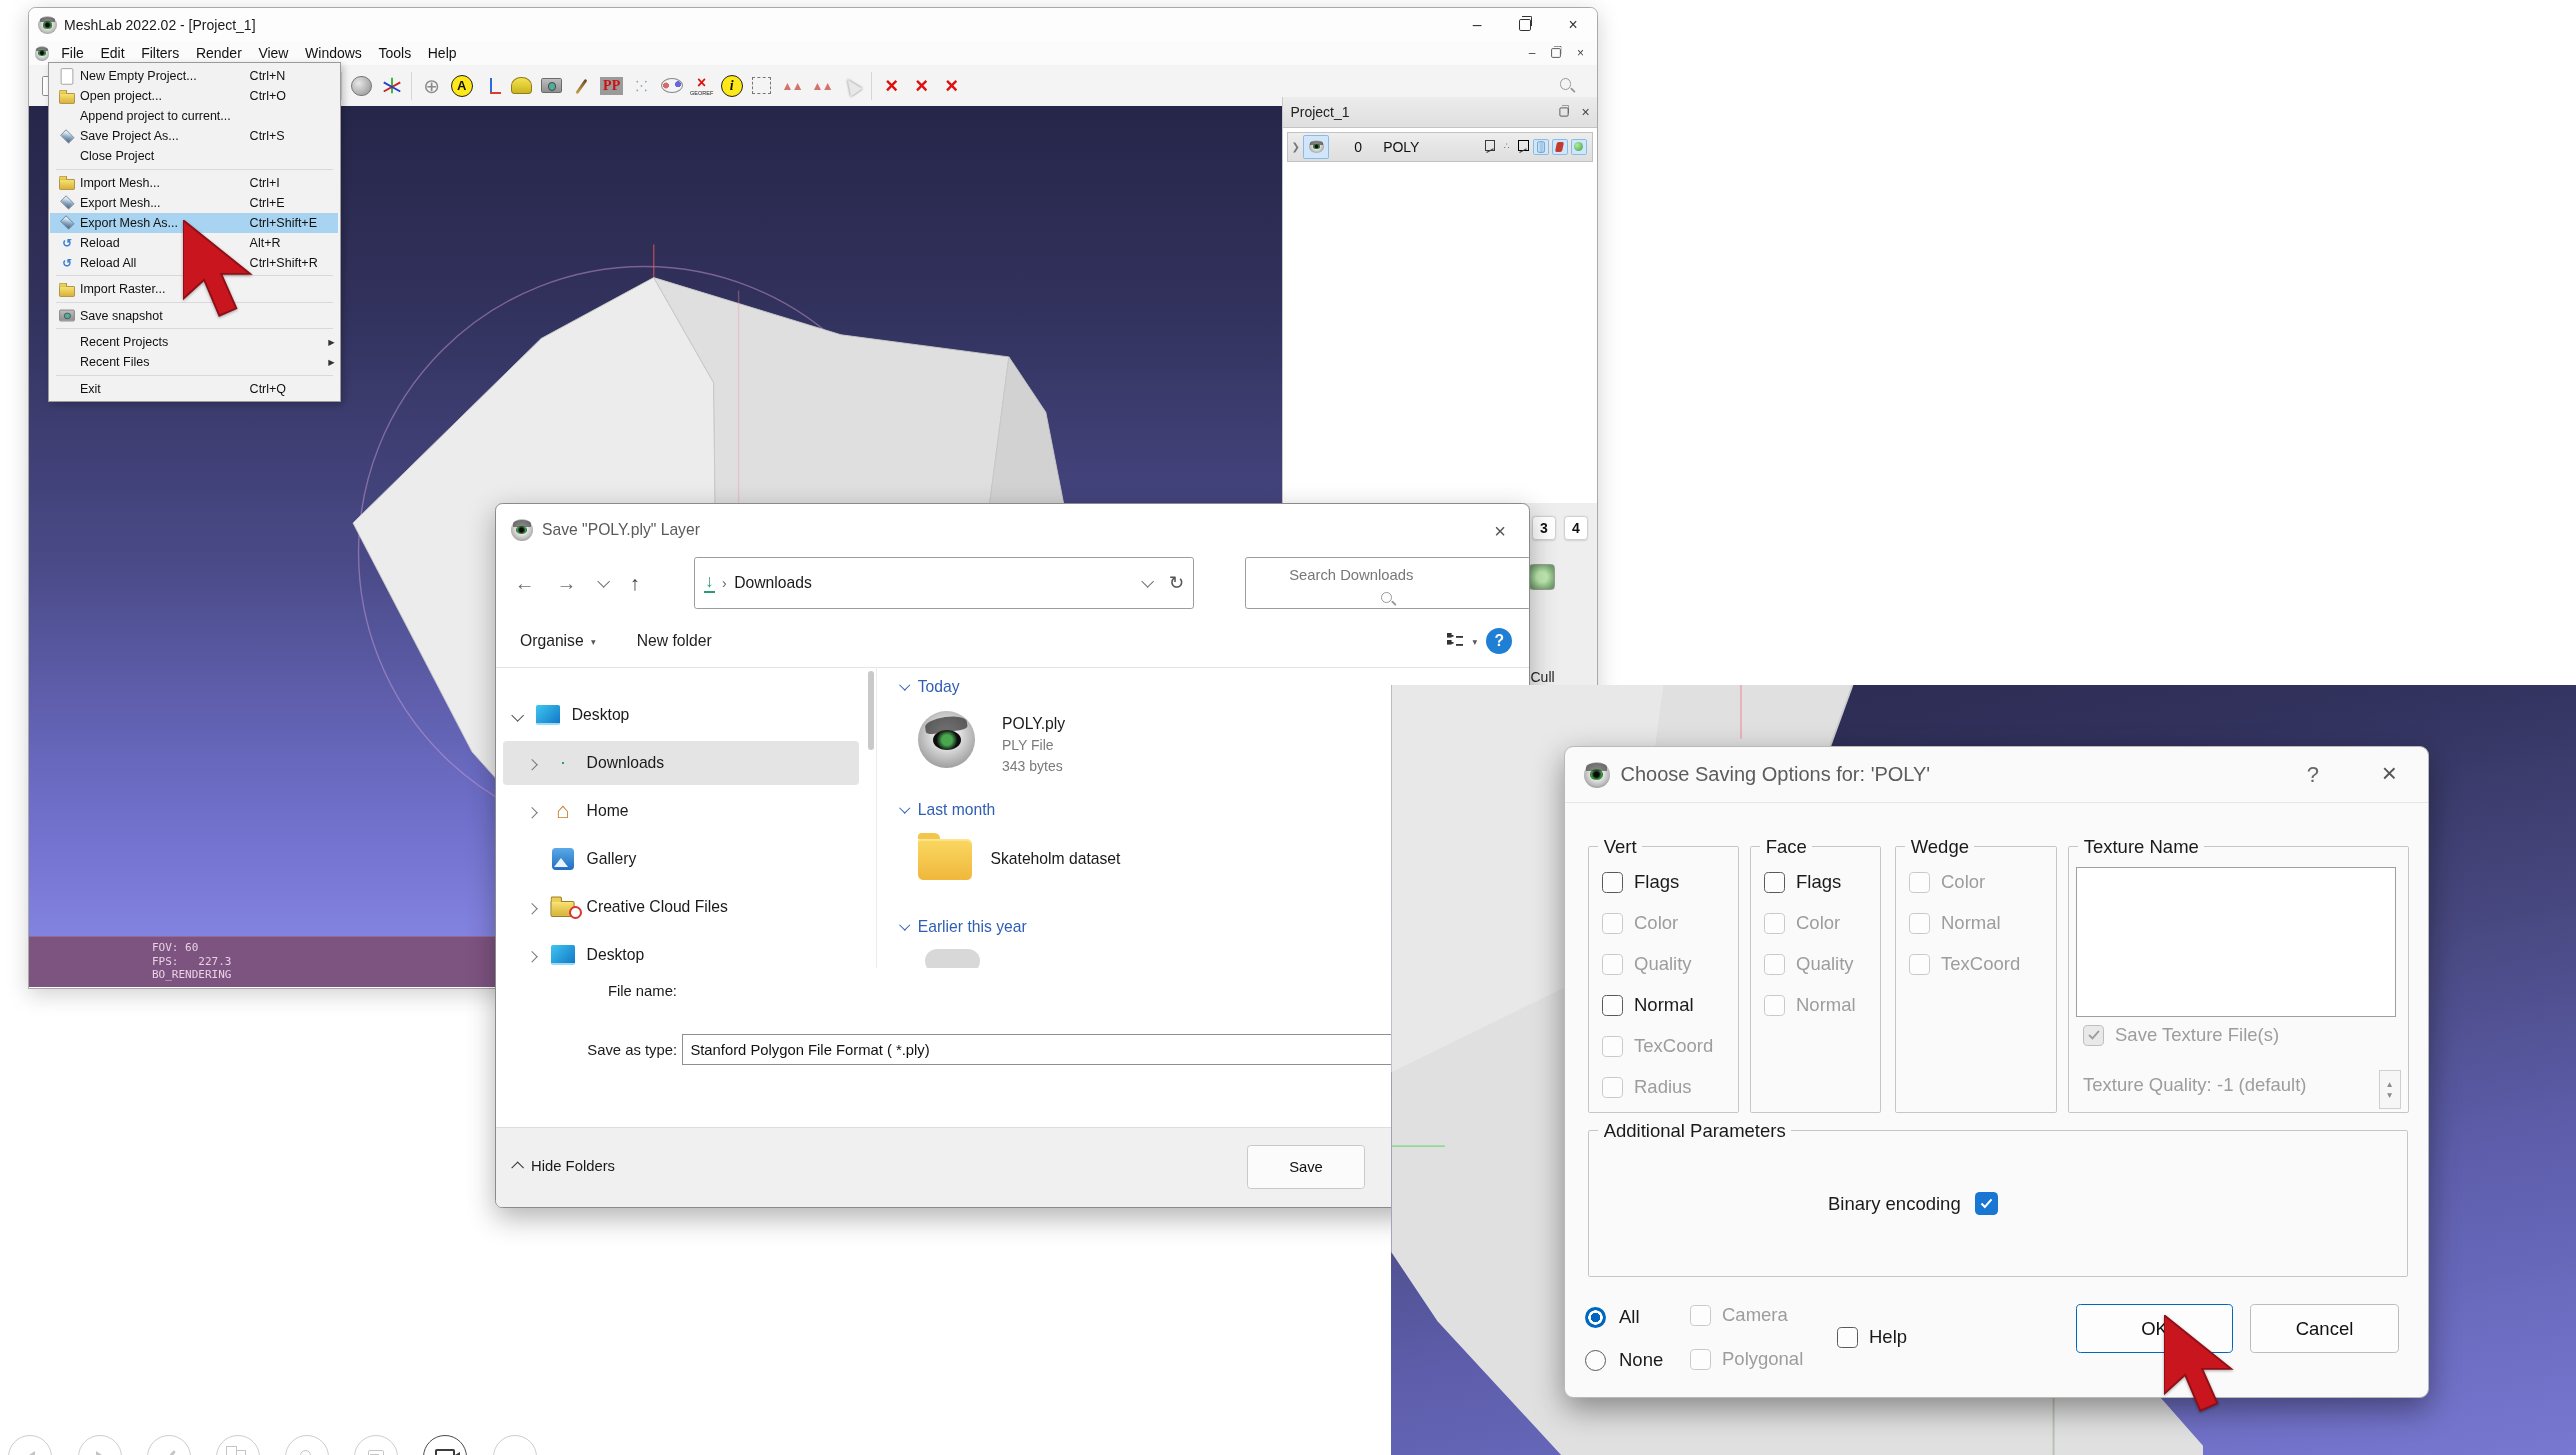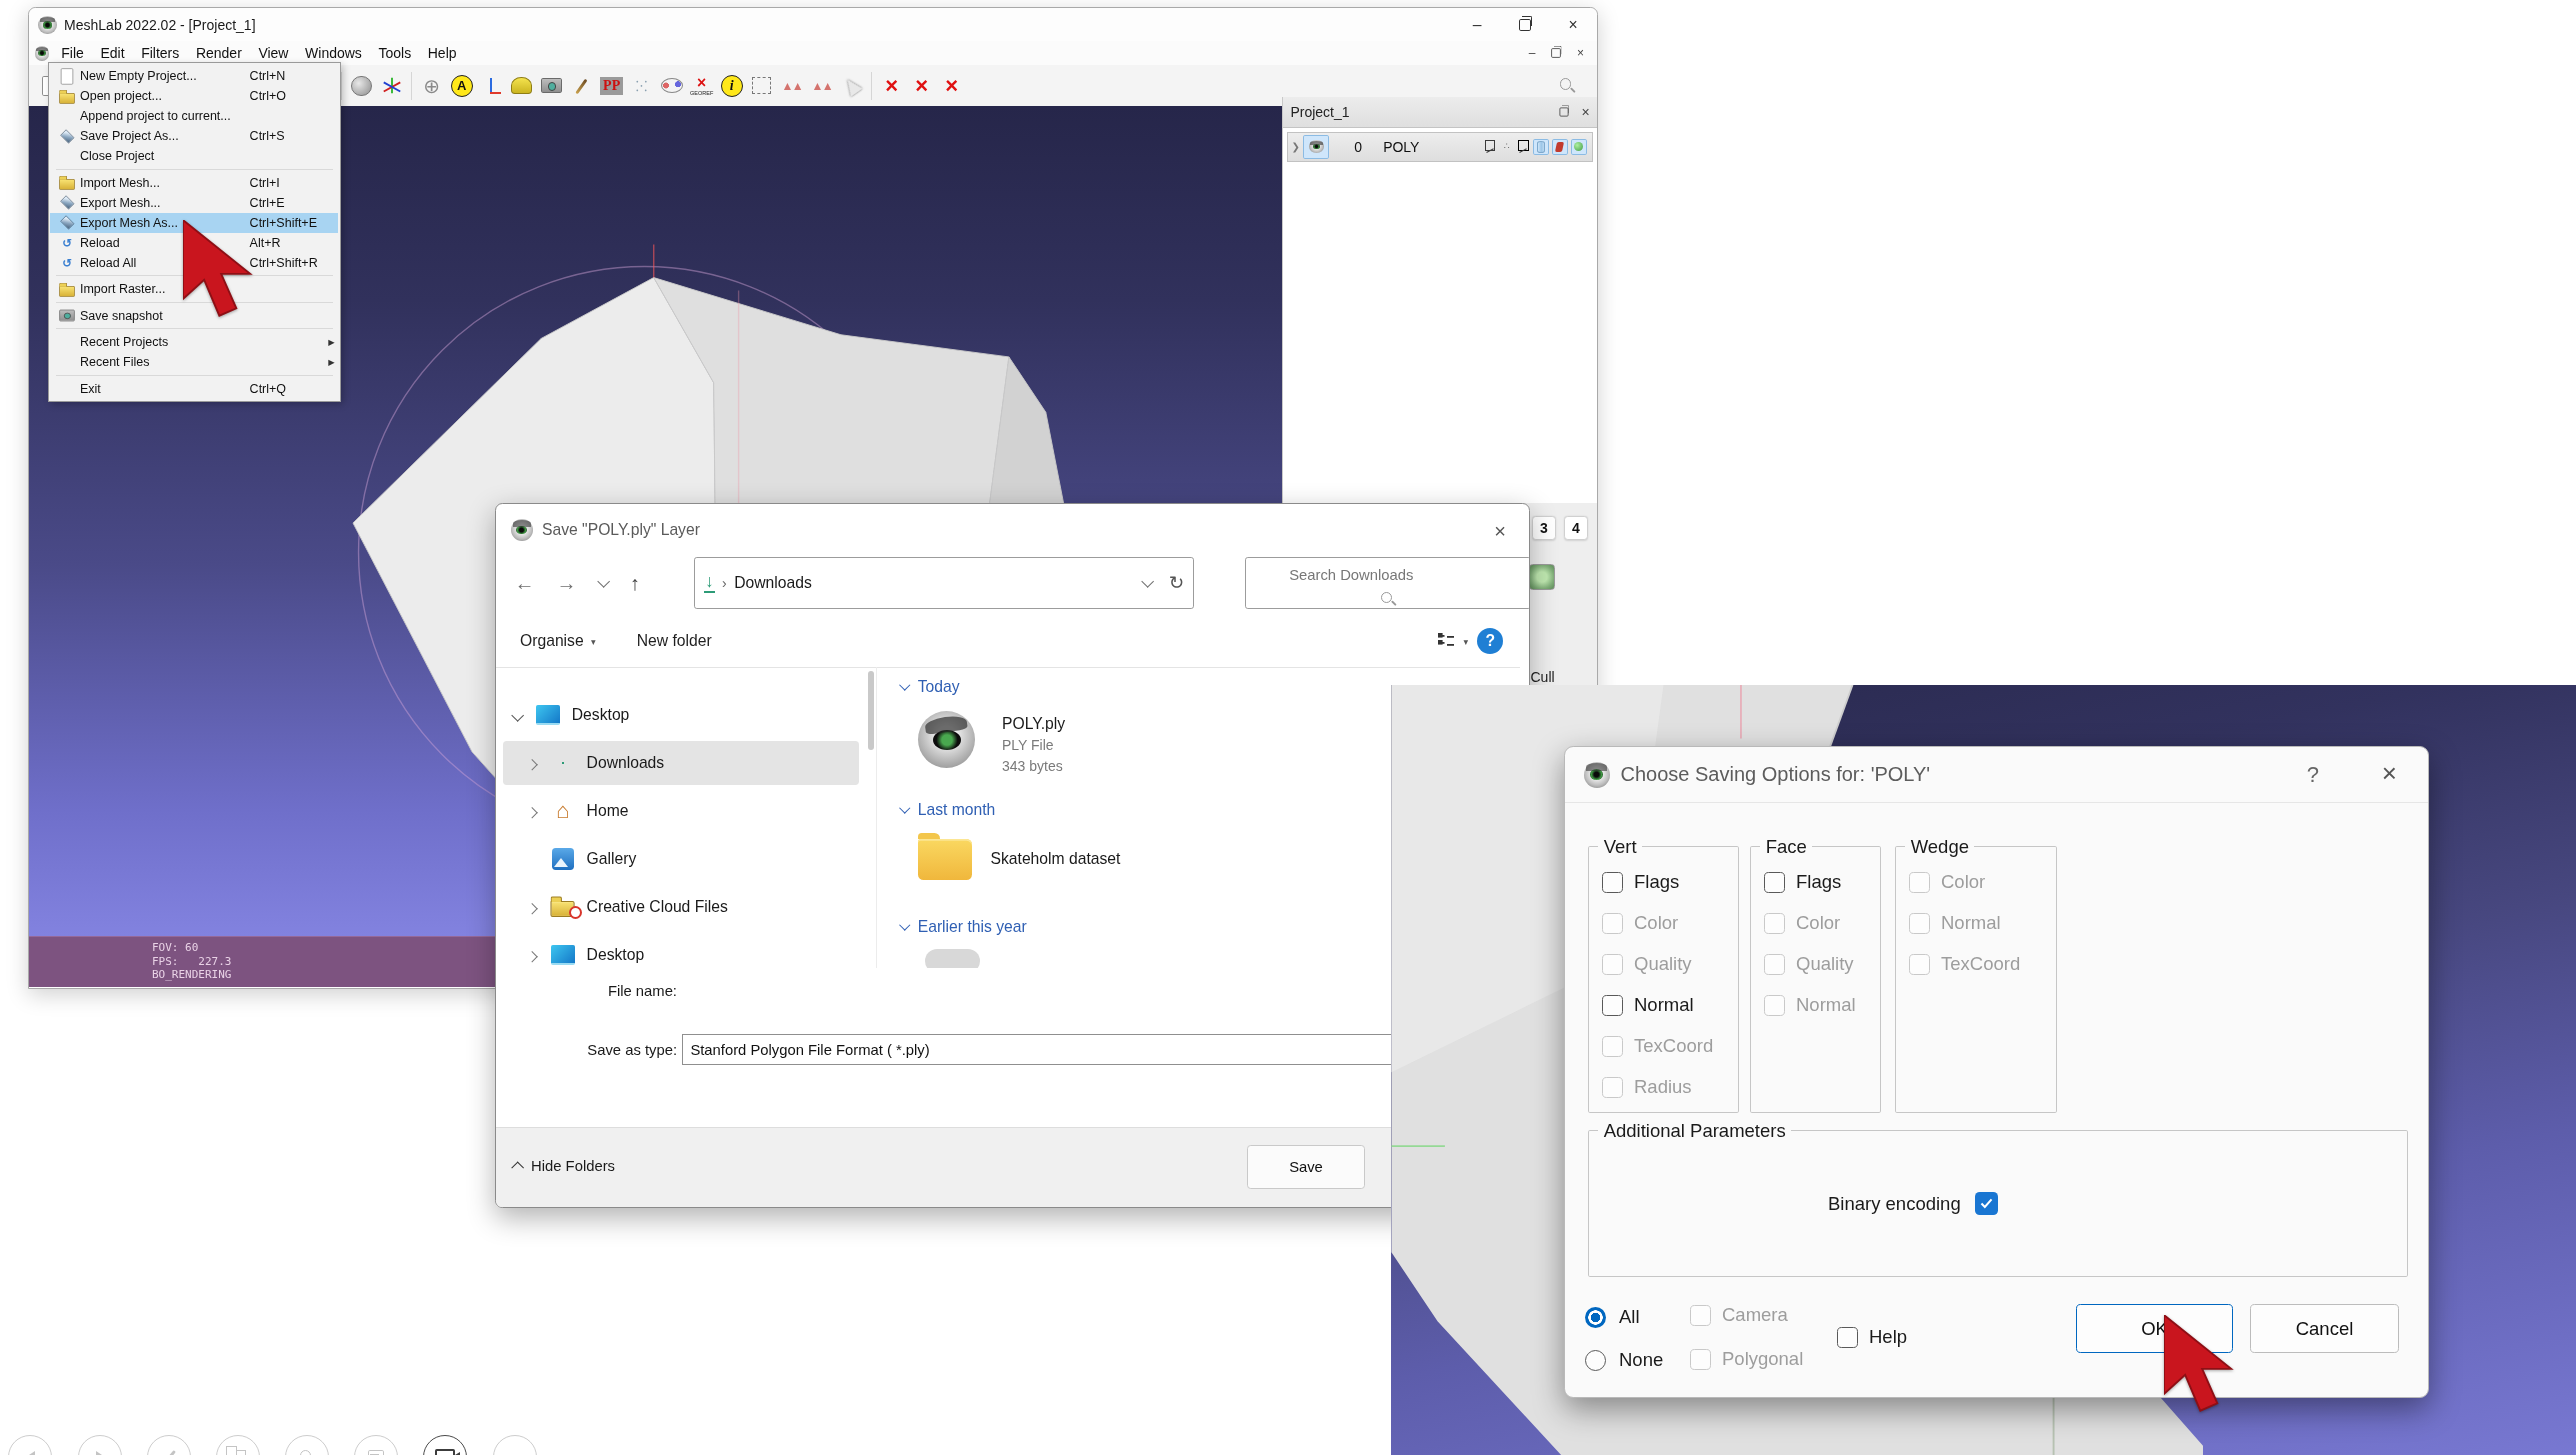--- a/index.html
+++ b/index.html
@@ -118,21 +118,21 @@
   .chev.right{transform:rotate(-45deg);width:6.5px;height:6.5px;}
   .chev.up{transform:rotate(-135deg);margin-top:3.7px;}
   .addrbox{position:absolute;left:198px;top:53px;width:480px;height:50px;border:0.9px solid #9c9c9c;border-radius:2.8px;display:flex;align-items:center;padding:0 9.2px;gap:7.4px;}
   .dlglyph{color:#2d9b77;font-size:17.5px;border-bottom:2.2px solid #2d9b77;line-height:1;padding:0 0.9px 0 0.9px;}
   .addr-ctrls{margin-left:auto;display:flex;align-items:center;gap:16.6px;}
   .refresh{font-size:18.5px;color:#555;}
   .refresh:before{content:"\21BB";}
   .searchbox{position:absolute;left:749px;top:53px;width:266px;height:50px;border:0.9px solid #9c9c9c;border-radius:2.8px;display:flex;align-items:center;padding:0 9.2px;flex-direction:column;}
   .searchbox input{border:none;outline:none;flex:1;font-size:14.8px;font-family:"Liberation Sans",sans-serif;color:#333;background:transparent;}
   .searchbox input::placeholder{color:#777;}
-  .orgrow{position:absolute;left:0;top:111px;right:9px;height:52px;display:flex;align-items:center;padding-left:24px;gap:41px;border-bottom:0.9px solid #e4e4e4;font-size:15.7px;color:#1f1f1f;}
+  .orgrow{position:absolute;left:0;top:111px;right:0;height:52px;display:flex;align-items:center;padding-left:24px;gap:41px;border-bottom:0.9px solid #e4e4e4;font-size:15.7px;color:#1f1f1f;}
   .viewtoggle{margin-left:auto;display:flex;align-items:center;gap:9.2px;margin-right:16.6px;}
   .vt-grid{width:16.6px;height:16.6px;background:
      linear-gradient(#333,#333) 0 1.8px/6.5px 1.8px no-repeat,
      linear-gradient(#333,#333) 0 9.2px/6.5px 1.8px no-repeat,
      linear-gradient(#333,#333) 9.2px 3.7px/7.4px 1.8px no-repeat,
      linear-gradient(#333,#333) 9.2px 11px/7.4px 1.8px no-repeat,
      linear-gradient(#333,#333) 0 0/4.6px 4.6px no-repeat,
      linear-gradient(#333,#333) 0 7.4px/4.6px 4.6px no-repeat;}
   .helpcirc{width:26px;height:26px;border-radius:50%;background:#1f7fd4;color:#fff;display:flex;align-items:center;justify-content:center;font-size:15.7px;font-weight:bold;}
   .sbody{position:absolute;left:0;top:163px;right:0;height:301px;}
@@ -736,20 +736,40 @@
               <span class="cb dis"></span>
               <span class="cblabel dis">Normal</span>
             </div>
           <div class="cbrow">
               <span class="cb dis"></span>
               <span class="cblabel dis">TexCoord</span>
             </div>
         </div>
       </div>
 
+      <div class="grp" style="left:503px;top:99px;width:339px;height:265px;">
+        <span class="grplabel">Texture Name</span>
+        <div class="texlist" style="left:7.4px;top:20px;width:318px;height:148px;"></div>
+        <div class="flex" style="position:absolute;left:14px;top:177px;gap:11px;">
+          <span class="cb dischecked">
+              <svg width="12" height="10" viewBox="0 0 13 11">
+                <polyline points="1,5.5 4.8,9.2 12,1" fill="none" stroke="#9d9d9d" stroke-width="2"></polyline>
+              </svg>
+            </span>
+          <span class="cblabel dis">Save Texture File(s)</span>
+        </div>
+        <div class="flex" style="position:absolute;left:14px;top:227px;gap:5.5px;">
+          <span class="gray-outline">Texture Quality:</span>
+          <span class="gray-outline">-1 (default)</span>
+        </div>
+        <div class="spin" style="right:7.4px;top:223px;">
+          <span>▲</span>
+          <span>▼</span>
+        </div>
+      </div>
 
       <div class="grp" style="left:23px;top:383px;width:818px;height:145px;">
         <span class="grplabel">Additional Parameters</span>
         <div class="flex" style="position:absolute;left:239px;top:61px;gap:14.8px;">
           <span>Binary encoding</span>
           <span class="bluecb">
               <svg width="13" height="11" viewBox="0 0 14 12">
                 <polyline points="1.5,6 5.2,9.8 12.5,1.5" fill="none" stroke="#fff" stroke-width="2.2"></polyline>
               </svg>
             </span>

